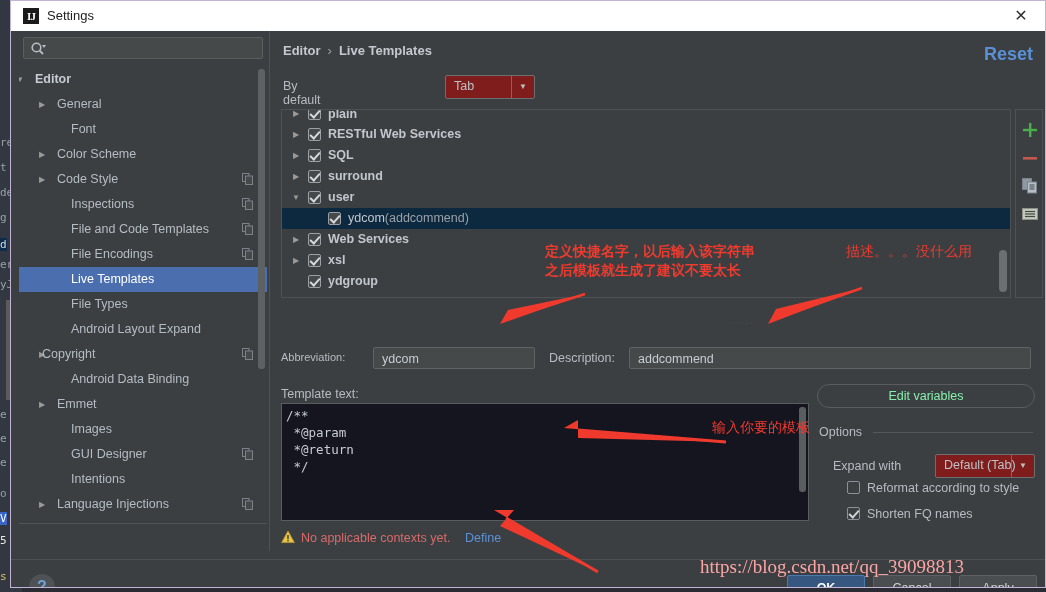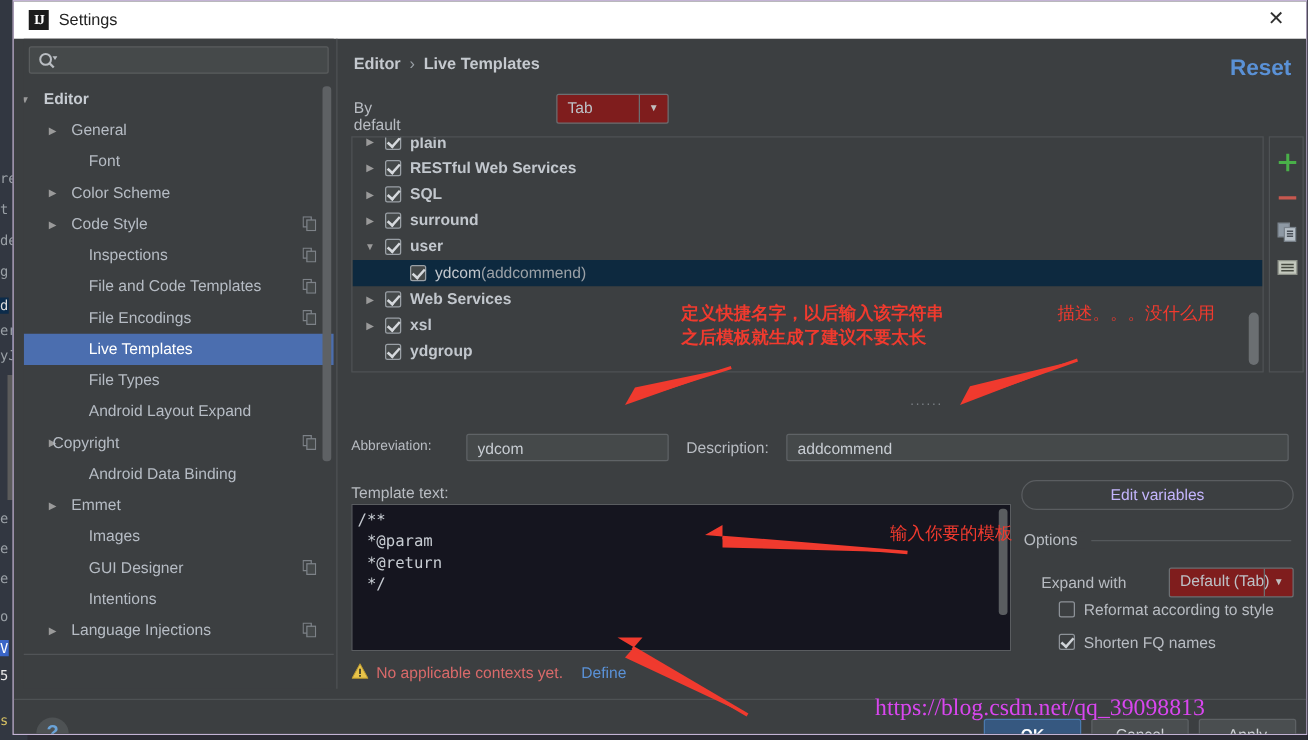--- a/index.html
+++ b/index.html
@@ -455,21 +455,21 @@
     position: absolute;
     left: 544px; top: 353px;
     width: 218px; height: 24px;
     box-sizing: border-box;
     background: #3c3f41;
     border: 1px solid #5a5d60;
     border-radius: 12px;
     text-align: center;
     line-height: 22px;
     font-size: 12.5px;
-    color: #c4b5fd;
+    color: #86efac;
     cursor: default;
   }
   #options-legend {
     position: absolute;
     left: 546px; top: 394px;
     font-size: 12.5px;
     color: #b8bcc2;
     background: #3c3f41;
     padding-right: 6px;
   }
@@ -591,21 +591,21 @@
   #annot-1 { left: 545px; top: 242px; font-weight: bold; }
   #annot-2 { left: 846px; top: 242px; }
   #annot-3 { left: 712px; top: 418px; }
   .arrow-svg { position: absolute; pointer-events: none; }
 
   
   #watermark {
     position: absolute;
     left: 700px; top: 556px;
     font-size: 19px;
-    color: #d946ef;
+    color: #fca5a5;
     font-family: "Liberation Serif", serif;
     letter-spacing: 0px;
     white-space: nowrap;
     pointer-events: none;
   }
 </style>
 </head>
 <body>
 
 <div id="bg-ide">

